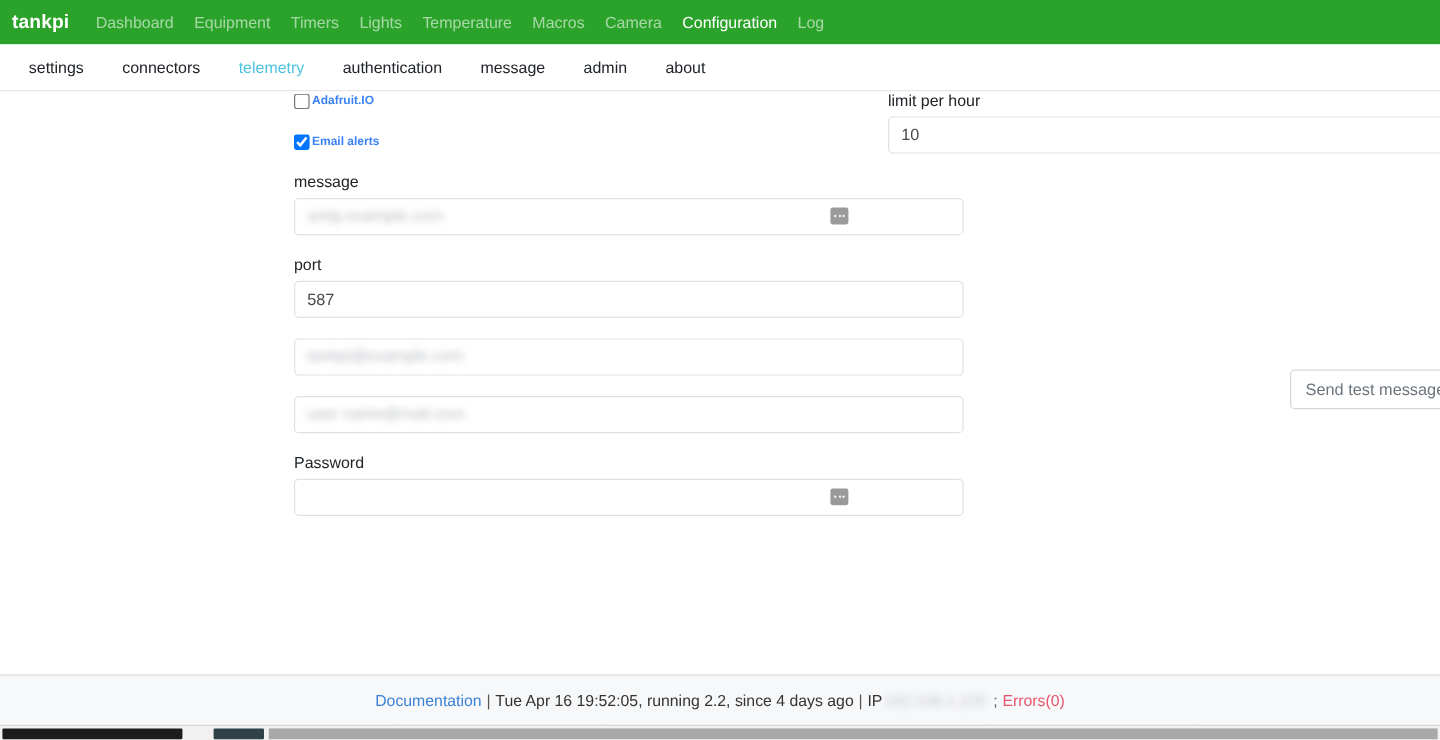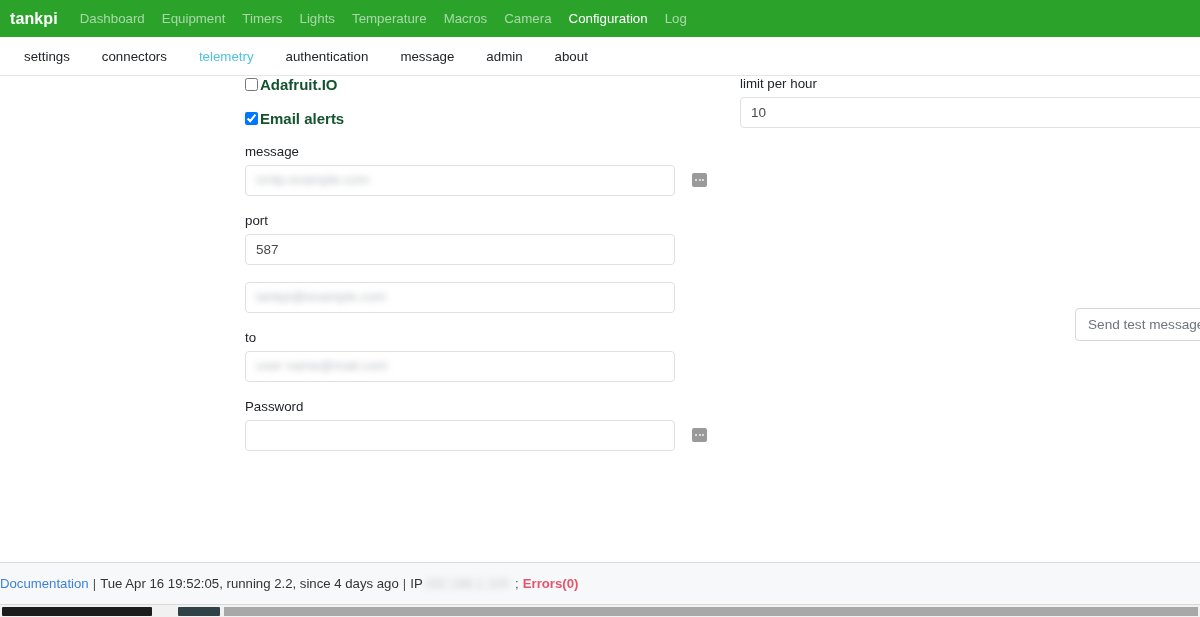--- a/index.html
+++ b/index.html
@@ -72,35 +72,35 @@
     align-items: center;
     margin-bottom: 17px;
     height: 17px;
   }
   .check-row input[type=checkbox] {
     margin: 0 2px 0 0;
     width: 13px; height: 13px;
     vertical-align: middle;
   }
   .check-label {
-    font-size: 15px;
+    font-size: 10px;
     font-weight: bold;
-    color: #14532d;
+    color: #3b82f6;
   }
 
   .field-label {
     font-size: 13.3px;
     color: #212529;
     margin-bottom: 6px;
     display: block;
   }
   .field-wrap { position: relative; margin-bottom: 17px; }
 
   .form-input {
-    width: 430px;
+    width: 558px;
     height: 31px;
     border: 1px solid #dfe1e5;
     border-radius: 4px;
     font-size: 13.5px;
     color: #4a4a4a;
     padding: 0 10px;
     background: #fff;
     outline: none;
     font-family: "Liberation Sans", sans-serif;
   }
@@ -184,28 +184,28 @@
   
   .footer {
     position: absolute;
     left: 0; top: 562px;
     width: 1200px;
     height: 42px;
     background: #f7f8fa;
     border-top: 1px solid #dcdcdc;
     display: flex;
     align-items: center;
-    justify-content: flex-start;
+    justify-content: center;
     font-size: 13.2px;
     color: #333;
     white-space: nowrap;
   }
   .footer a { text-decoration: none; }
   .doc-link { color: #3b82d6; cursor: pointer; }
-  .err-link { color: #e8556b; cursor: pointer; font-weight: bold; }
+  .err-link { color: #e8556b; cursor: pointer; }
   .footer .sep { margin: 0 4px; color: #555; }
   .ip-blur {
     display: inline-block;
     color: #c4c8cc;
     filter: blur(3px);
     user-select: none;
     margin: 0 2px;
   }
 
   
@@ -291,21 +291,20 @@
     <label class="field-label">port</label>
     <div class="field-wrap">
       <input class="form-input" type="text" value="587" style="">
     </div>
 
     <div class="field-wrap">
       <input class="form-input" type="text" value="" style="">
       <span class="blur-val">tankpi@example.com</span>
     </div>
 
-    <label class="field-label">to</label>
     <div class="field-wrap">
       <input class="form-input" type="text" value="" style="">
       <span class="blur-val">user name@mail.com</span>
     </div>
 
     <label class="field-label">Password</label>
     <div class="field-wrap">
       <input class="form-input" type="password" value="" style="">
       <span class="autofill-icon">
           <i></i>

